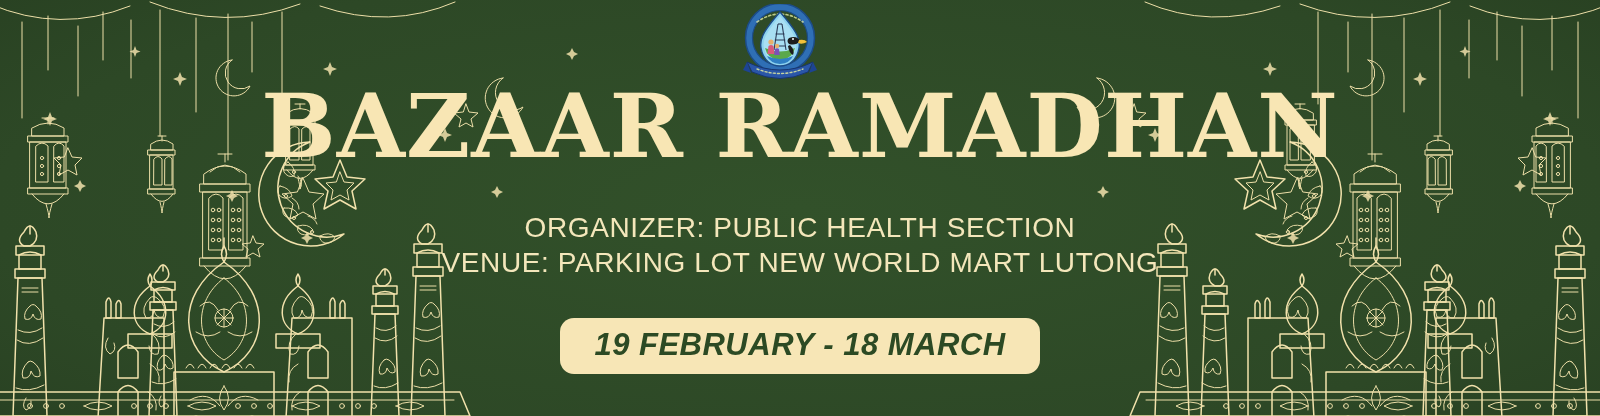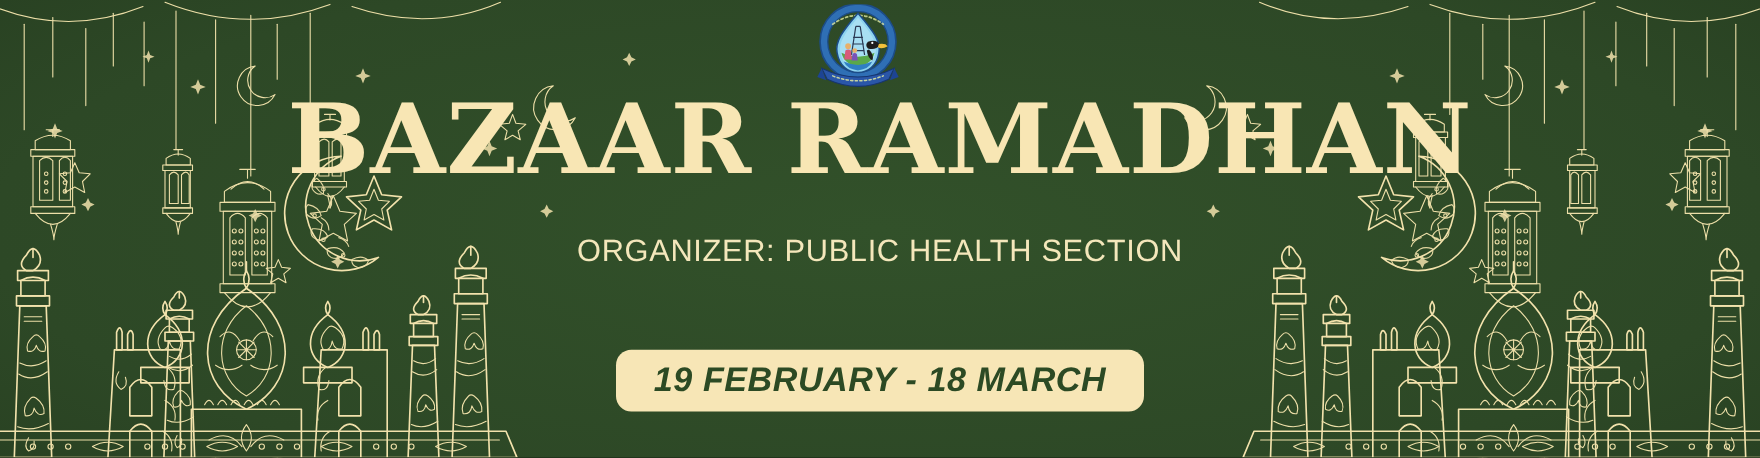--- a/index.html
+++ b/index.html
@@ -658,19 +658,20 @@
     <path d="M76 58 l4 8 l-8 3 z" fill="#1d4493"></path>
     <g stroke="#dfe9a0" stroke-width="1.4" opacity=".85" stroke-linecap="round" fill="none">
       <path d="M20 65 q23 9 46 0" stroke-dasharray="2 2.2"></path>
     </g>
   </svg>
 
   <div id="title">BAZAAR RAMADHAN</div>
 
   <div id="subs">
     <div>ORGANIZER: PUBLIC HEALTH SECTION</div>
+    <div>VENUE: PARKING LOT NEW WORLD MART LUTONG</div>
   </div>
 
   <div id="badge-wrap">
     <span id="badge">19 FEBRUARY - 18 MARCH</span>
   </div>
 
 </div>
 
 </body></html>

